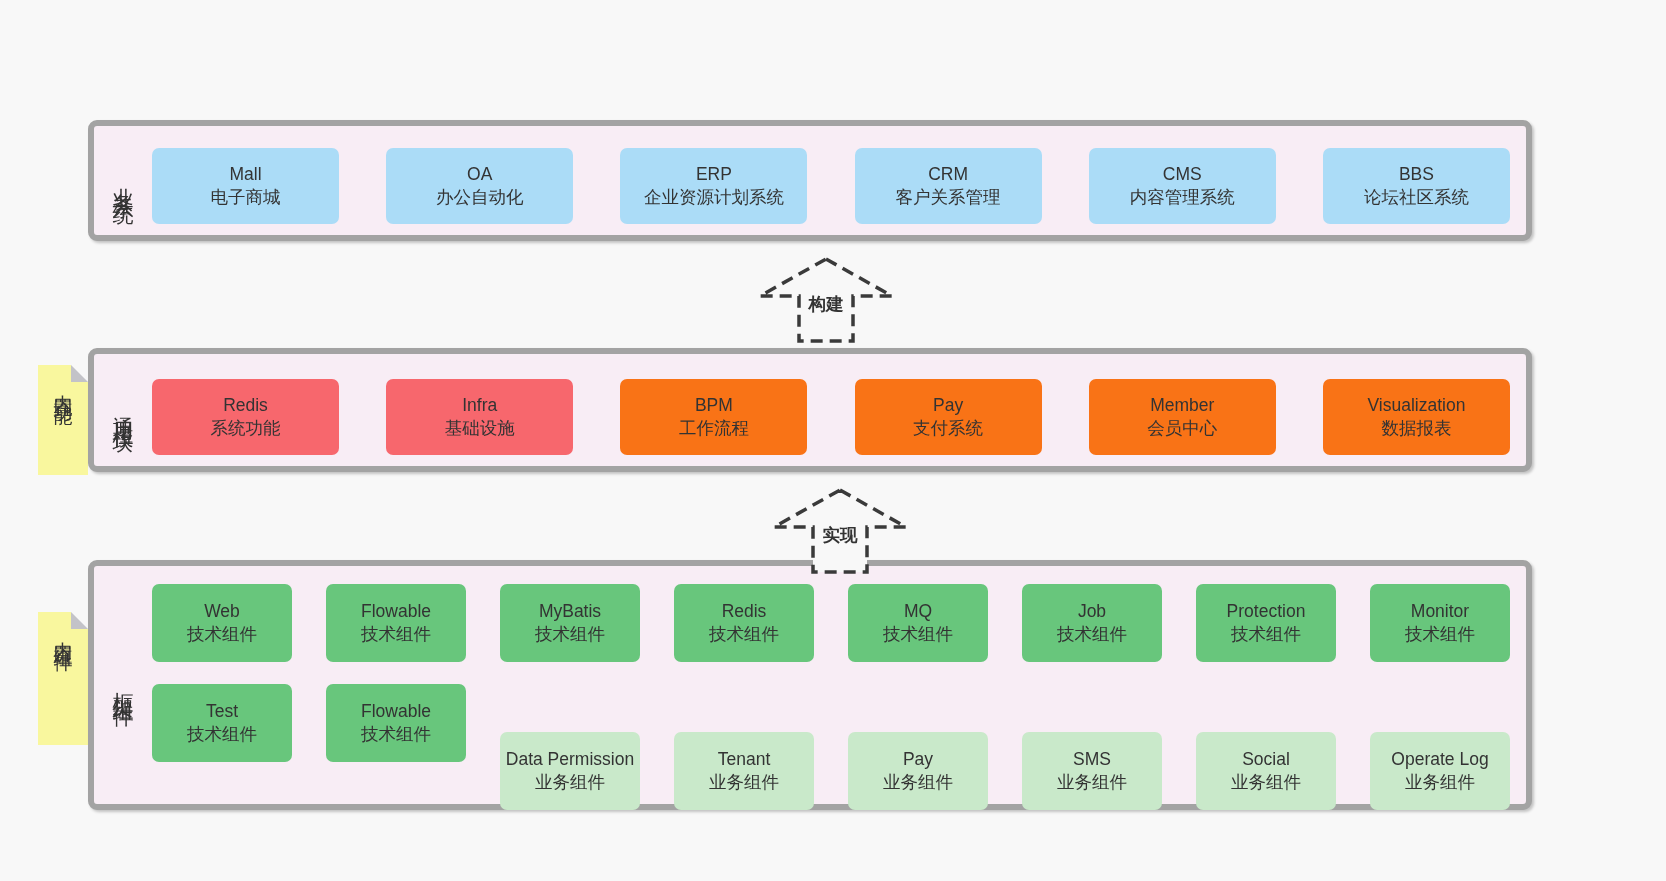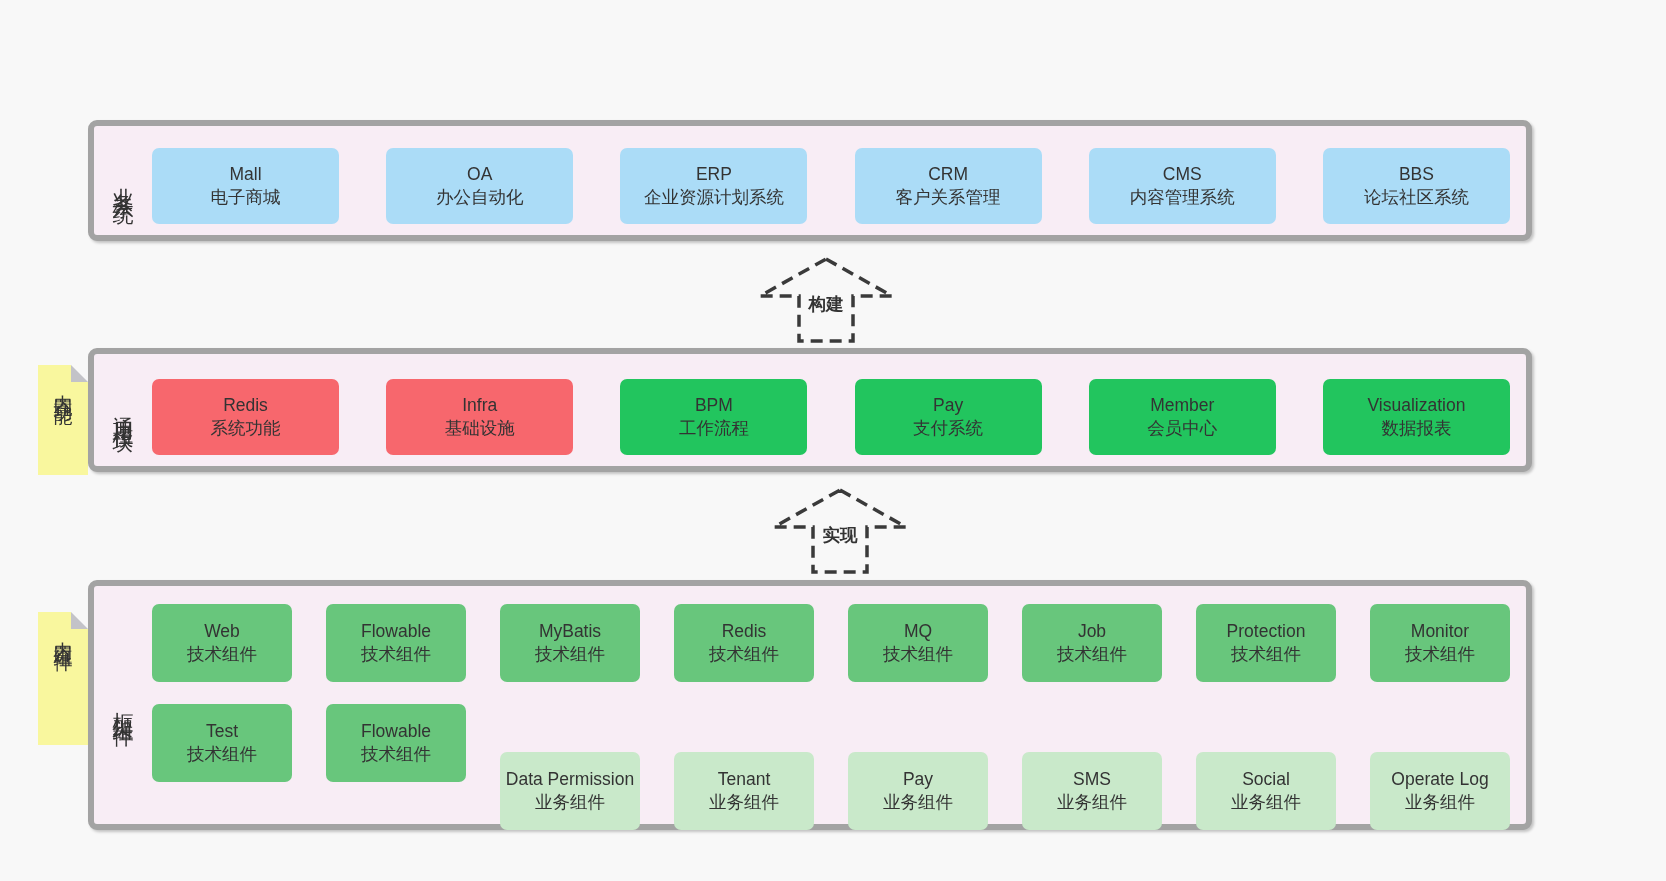--- a/index.html
+++ b/index.html
@@ -8,41 +8,41 @@
 
   
   .section{
     position:absolute;left:88px;width:1444px;
     background:#f8edf5;border:6px solid #a3a3a3;border-radius:9px;
     box-shadow:2px 2px 3px rgba(0,0,0,0.22);
     box-sizing:border-box;z-index:1;
   }
   #sec-business{top:120px;height:121px;}
   #sec-modules{top:348px;height:124px;}
-  #sec-framework{top:580px;height:250px;}
+  #sec-framework{top:560px;height:250px;}
 
   .vlabel-wrap{position:absolute;left:0;top:0;bottom:0;width:58px;
     display:flex;align-items:center;justify-content:center;}
   .vlabel{writing-mode:vertical-rl;text-orientation:upright;
     font-size:21px;letter-spacing:5px;color:#333;}
 
   .row{position:absolute;left:58px;right:16px;display:flex;justify-content:space-between;}
   #sec-business .row{top:22px;}
   #sec-modules .row{top:25px;}
   #sec-framework .row1{top:18px;}
   #sec-framework .row2{top:118px;}
 
   
   .box{border-radius:7px;display:flex;flex-direction:column;align-items:center;
     justify-content:center;text-align:center;line-height:1.32;font-size:17.5px;color:#333;}
   .box-wide{width:187px;height:76px;}
   .box-sm{width:140px;height:78px;}
   .blue{background:#abdcf7;}
   .red{background:#f7676d;}
-  .pink{background:#22c55e;}
+  .pink{background:#f97316;}
   .green{background:#68c67c;}
   .lgreen{background:#c9e9ca;margin-top:48px;}
   .box .t,.box .s{width:100%;}
 
   
   .note{position:absolute;left:38px;width:50px;background:#f9f79e;z-index:0;
     display:flex;justify-content:center;}
   #note-features{top:365px;height:110px;}
   #note-components{top:612px;height:133px;}
   .fold{position:absolute;top:0;right:0;width:0;height:0;border-style:solid;

